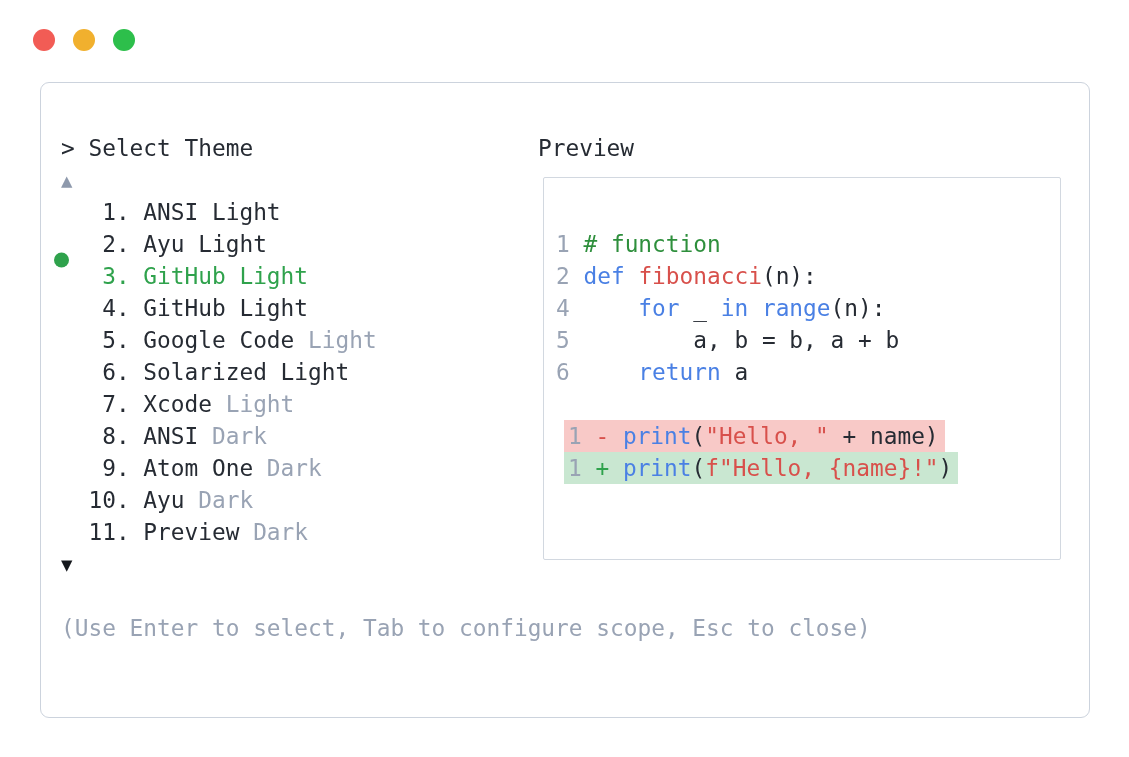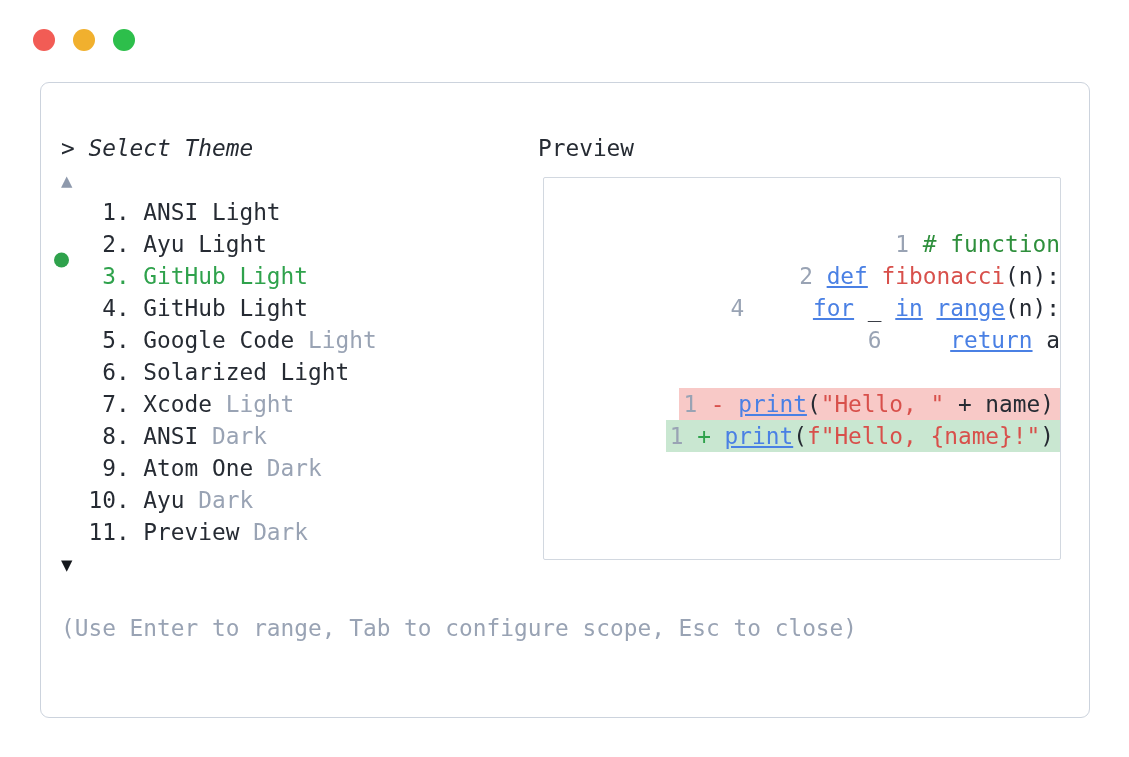--- a/index.html
+++ b/index.html
@@ -31,21 +31,21 @@
   .light.red{background:var(--traffic-red);}
   .light.yellow{background:var(--traffic-yellow);}
   .light.green{background:var(--traffic-green);}
 
   .panel{
     position:absolute;left:40px;top:82px;width:1050px;height:636px;
     border:1.5px solid var(--panel-border);border-radius:9px;background:#fff;
     padding:48.5px 20px 0 20px;
   }
   .row{height:32px;white-space:pre;}
-  .header-row{color:var(--text-dark);font-style:italic;}
+  .header-row{color:var(--text-dark);}
   .scroll-up{color:var(--arrow-up);font-size:19px;}
   .scroll-down{color:var(--arrow-down);font-size:19px;}
   .footer-row{color:var(--muted);}
 
   .theme-row{cursor:pointer;}
   .marker{display:inline-block;width:2ch;position:relative;vertical-align:top;}
   .sel-dot{
     position:absolute;left:-7px;top:50%;transform:translateY(-50%);
     width:15px;height:15px;border-radius:50%;background:var(--accent-green);
   }
@@ -55,24 +55,24 @@
   .theme-row.selected .dot-sep,
   .theme-row.selected .name{color:var(--accent-green);}
 
   .preview-col{position:absolute;left:497px;top:48.5px;width:531px;}
   .preview-title{color:var(--text-dark);}
   .code-box{
     margin-left:5px;margin-top:13px;width:518px;height:383px;
     border:1.5px solid var(--box-border);border-radius:2px;background:#fff;
     padding:50px 0 0 12px;overflow:hidden;
   }
-  .cl{height:32px;line-height:32px;white-space:pre;text-align:right;}
+  .cl{height:32px;line-height:32px;white-space:pre;}
   .lnum{color:var(--muted);}
   .tok-comment{color:var(--comment-green);}
-  .tok-kw{color:var(--keyword-blue);text-decoration:underline;}
+  .tok-kw{color:var(--keyword-blue);}
   .tok-fn{color:var(--string-red);}
   .tok-str{color:var(--string-red);}
   .tok-plain{color:var(--text-dark);}
   .diff{display:inline-block;margin-left:8px;padding:0 6px 0 4px;height:32px;}
   .diff.removed{background:var(--diff-removed-bg);}
   .diff.added{background:var(--diff-added-bg);}
   .sign-removed{color:var(--string-red);}
   .sign-added{color:var(--accent-green);}
 </style>
 </head>
@@ -103,28 +103,29 @@
         <div class="row theme-row"><span class="marker"></span><span class="num">8</span><span class="dot-sep">. </span><span class="name">ANSI</span><span class="sfx"> Dark</span></div>
         <div class="row theme-row"><span class="marker"></span><span class="num">9</span><span class="dot-sep">. </span><span class="name">Atom One</span><span class="sfx"> Dark</span></div>
         <div class="row theme-row"><span class="marker"></span><span class="num">10</span><span class="dot-sep">. </span><span class="name">Ayu</span><span class="sfx"> Dark</span></div>
         <div class="row theme-row"><span class="marker"></span><span class="num">11</span><span class="dot-sep">. </span><span class="name">Preview</span><span class="sfx"> Dark</span></div>
       </div>
 
     <div class="row scroll-down">▼</div>
 
     <div class="row"></div>
 
-    <div class="row footer-row">(Use Enter to range, Tab to configure scope, Esc to close)</div>
+    <div class="row footer-row">(Use Enter to select, Tab to configure scope, Esc to close)</div>
 
     <div class="preview-col">
       <div class="row preview-title">Preview</div>
       <div class="code-box" id="code-box">
           <div class="cl"><span class="lnum">1 </span><span class="tok-comment"># function</span></div>
           <div class="cl"><span class="lnum">2 </span><span class="tok-kw">def</span><span class="tok-plain"> </span><span class="tok-fn">fibonacci</span><span class="tok-plain">(n):</span></div>
           <div class="cl"><span class="lnum">4 </span><span class="tok-plain">    </span><span class="tok-kw">for</span><span class="tok-plain"> _ </span><span class="tok-kw">in</span><span class="tok-plain"> </span><span class="tok-kw">range</span><span class="tok-plain">(n):</span></div>
+          <div class="cl"><span class="lnum">5 </span><span class="tok-plain">        a, b = b, a + b</span></div>
           <div class="cl"><span class="lnum">6 </span><span class="tok-plain">    </span><span class="tok-kw">return</span><span class="tok-plain"> a</span></div>
           <div class="cl"></div>
           <div class="cl"><span class="diff removed"><span class="lnum">1 </span><span class="sign-removed">- </span><span class="tok-kw">print</span><span class="tok-plain">(</span><span class="tok-str">"Hello, "</span><span class="tok-plain"> + name)</span></span></div>
           <div class="cl"><span class="diff added"><span class="lnum">1 </span><span class="sign-added">+ </span><span class="tok-kw">print</span><span class="tok-plain">(</span><span class="tok-str">f"Hello, {name}!"</span><span class="tok-plain">)</span></span></div>
         </div>
     </div>
 
   </div>
 </div>
 

